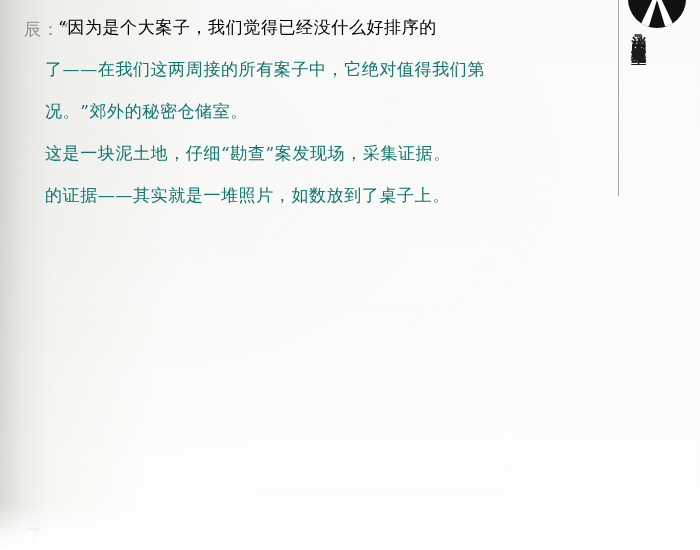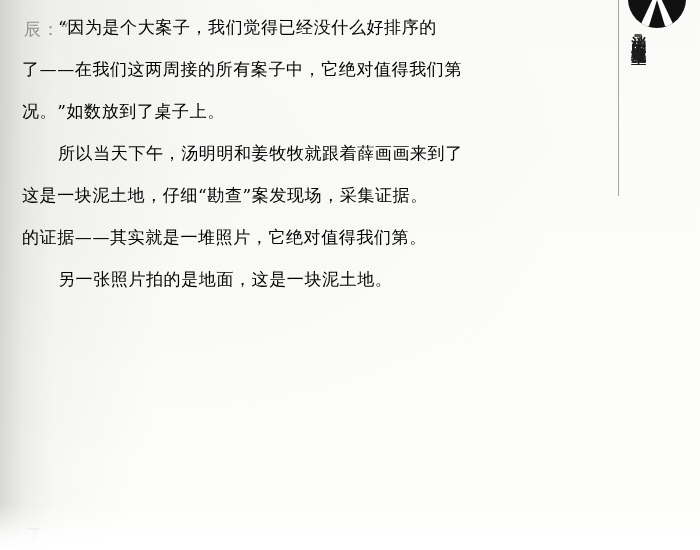--- a/index.html
+++ b/index.html
@@ -104,21 +104,21 @@
   .line {
     font-family: "DejaVu Serif", serif;
     font-size: 17px;
     color: #000000;
     line-height: 42px;
     height: 42px;
     white-space: nowrap;
     letter-spacing: 0.6px;
   }
   .indent { padding-left: 36px; }
-  .mid   { color: #000000; }
+  .mid   { color: #0f766e; margin-left: 23px; }
 
   .stub {
     position: absolute;
     left: 24px;
     top: 18px;
     font-family: "DejaVu Serif", serif;
     font-size: 17px;
     color: #8f8f8c;
     letter-spacing: 1px;
   }
@@ -149,22 +149,20 @@
         <polygon points="29,2 46,38 12,38" fill="#ffffff"></polygon>
         <polygon points="29,12 37,38 21,38" fill="#111111"></polygon>
       </svg>
     </div>
     <div class="vhead-text">消失的『恶魔城堡』</div>
   </div>
 
   <div class="textblock">
     <div class="line indent">“因为是个大案子，我们觉得已经没什么好排序的</div>
     <div class="line mid">了——在我们这两周接的所有案子中，它绝对值得我们第</div>
-    <div class="line mid">况。”如数放到了桌子上。</div>
-    <div class="line indent mid">所以当天下午，汤明明和姜牧牧就跟着薛画画来到了</div>
+    <div class="line mid">况。”郊外的秘密仓储室。</div>
     <div class="line mid">这是一块泥土地，仔细“勘查”案发现场，采集证据。</div>
-    <div class="line mid">的证据——其实就是一堆照片，它绝对值得我们第。</div>
-    <div class="line indent mid">另一张照片拍的是地面，这是一块泥土地。</div>
+    <div class="line mid">的证据——其实就是一堆照片，如数放到了桌子上。</div>
   </div>
 
   <div class="bottom-stub">了……</div>
   <div class="bottom-fade"></div>
 </div>
 
 </body></html>

